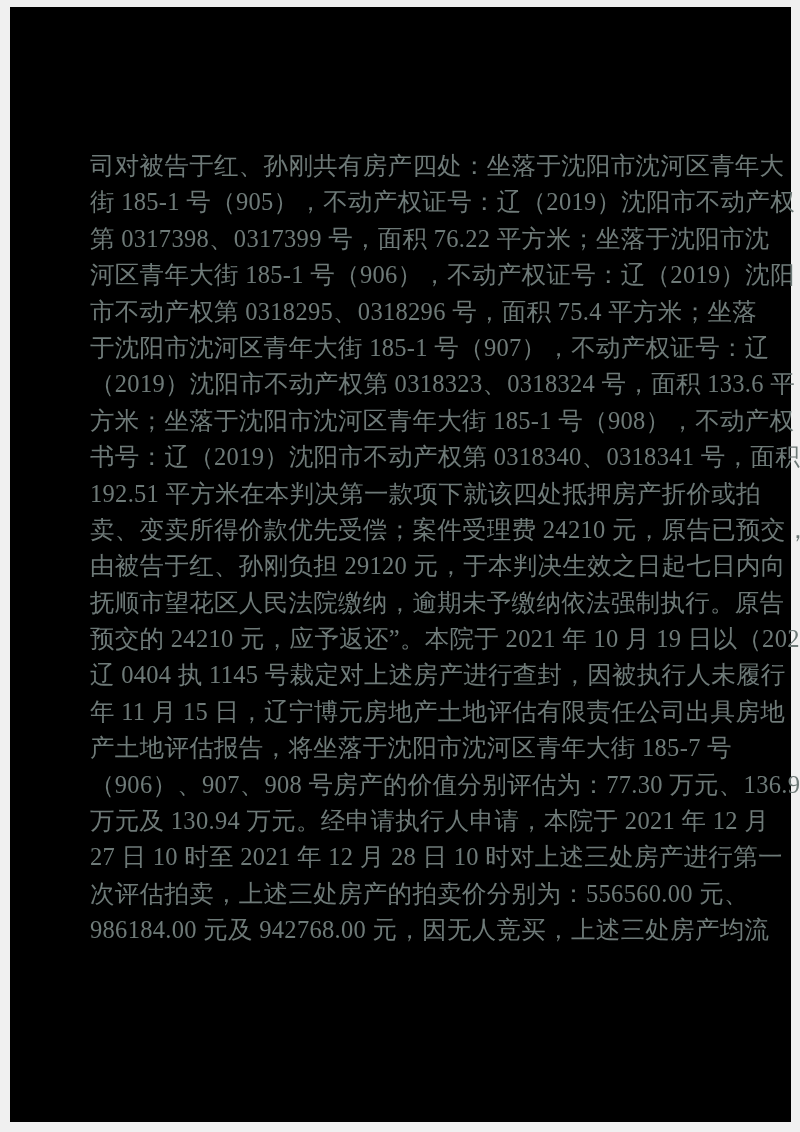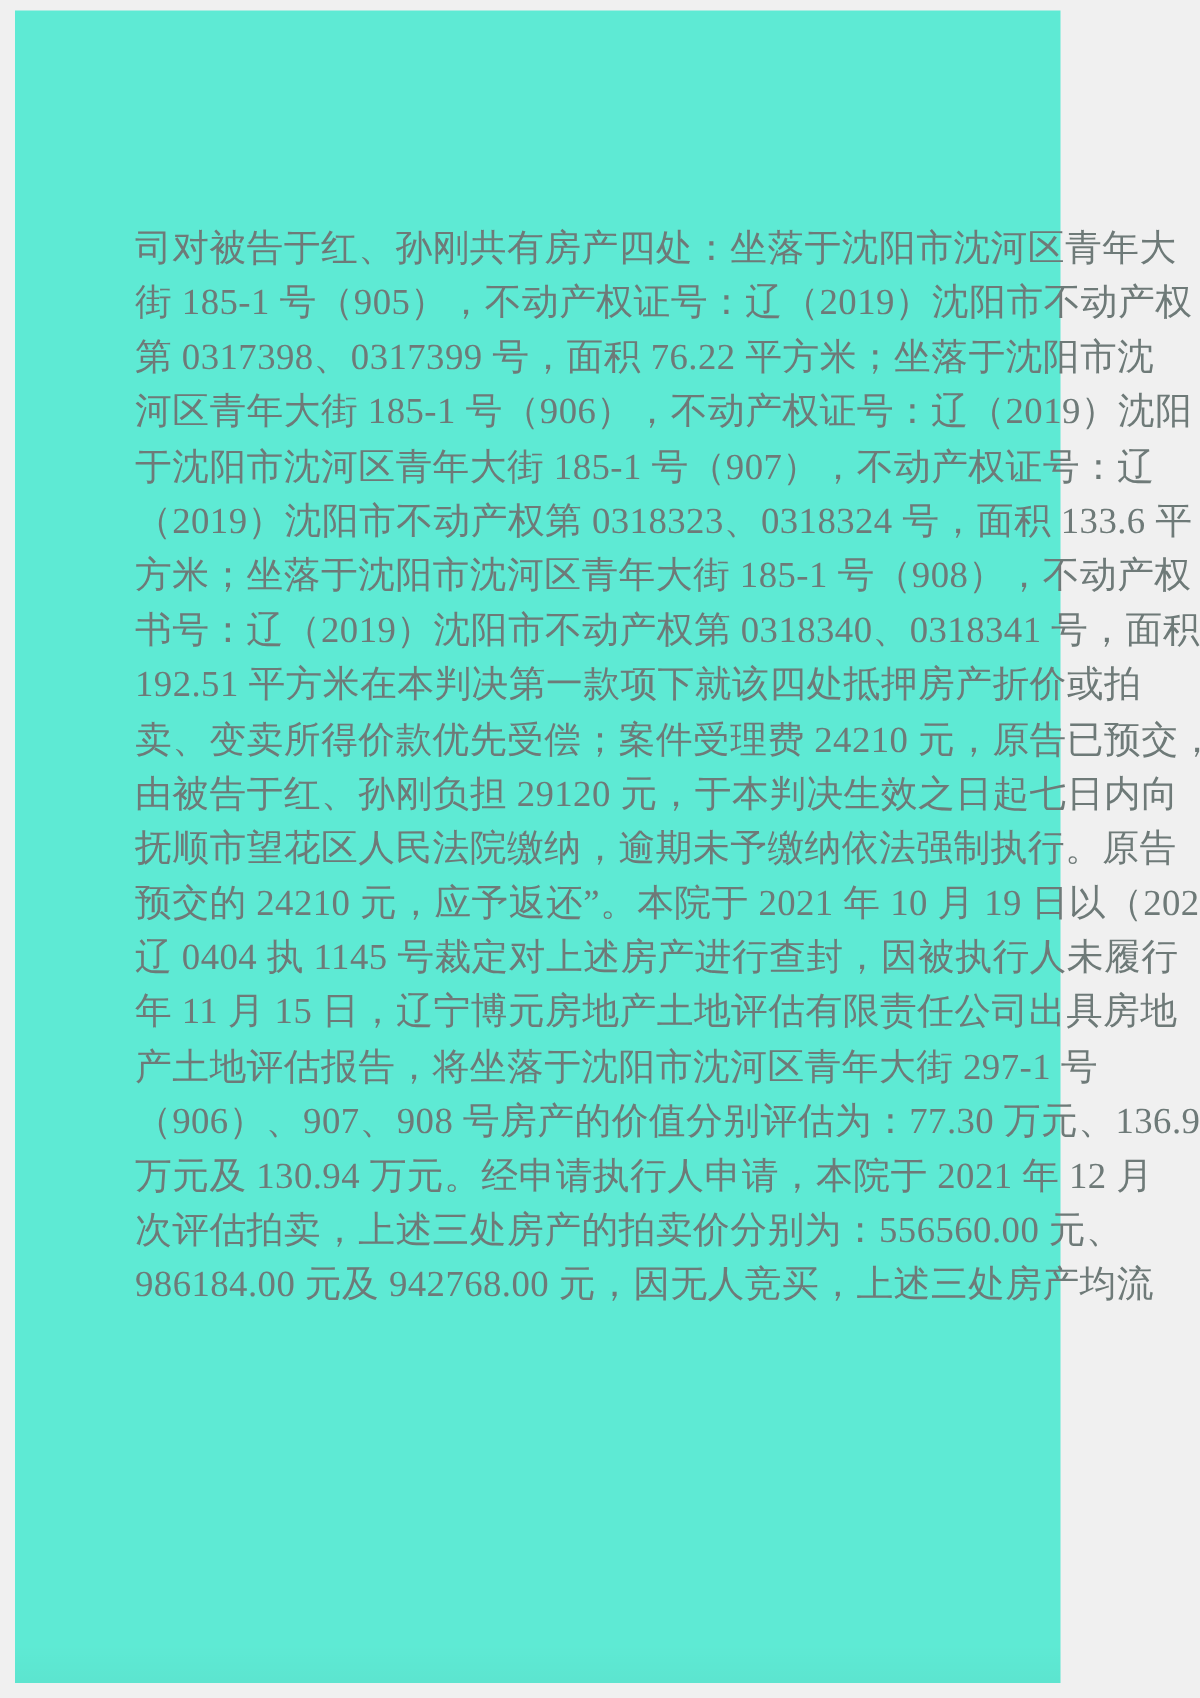--- a/index.html
+++ b/index.html
@@ -8,23 +8,23 @@
     height: 1132px;
     overflow: hidden;
     font-family: "Liberation Serif", "DejaVu Serif", serif;
   }
   body { background: #f0f0f0; position: relative; }
 
   .paper {
     position: absolute;
     left: 10px;
     top: 7px;
-    width: 697px;
+    width: 781px;
     height: 1115px;
-    background: #5eead4;
+    background: #000000;
   }
   
   .paper::after {
     content: "";
     position: absolute;
     left: 0; right: 0; bottom: 0;
     height: 26px;
     background: linear-gradient(to bottom, rgba(0,0,0,0), rgba(0,0,0,0.025));
     pointer-events: none;
   }
@@ -50,30 +50,32 @@
 </style>
 </head>
 <body>
 
 <div class="paper">
   <div class="text-block">
       <div class="line">司对被告于红、孙刚共有房产四处：坐落于沈阳市沈河区青年大</div>
       <div class="line">街 185-1 号（905），不动产权证号：辽（2019）沈阳市不动产权</div>
       <div class="line">第 0317398、0317399 号，面积 76.22 平方米；坐落于沈阳市沈</div>
       <div class="line">河区青年大街 185-1 号（906），不动产权证号：辽（2019）沈阳</div>
+      <div class="line">市不动产权第 0318295、0318296 号，面积 75.4 平方米；坐落</div>
       <div class="line">于沈阳市沈河区青年大街 185-1 号（907），不动产权证号：辽</div>
       <div class="line">（2019）沈阳市不动产权第 0318323、0318324 号，面积 133.6 平</div>
       <div class="line">方米；坐落于沈阳市沈河区青年大街 185-1 号（908），不动产权</div>
       <div class="line">书号：辽（2019）沈阳市不动产权第 0318340、0318341 号，面积</div>
       <div class="line">192.51 平方米在本判决第一款项下就该四处抵押房产折价或拍</div>
       <div class="line">卖、变卖所得价款优先受偿；案件受理费 24210 元，原告已预交，</div>
       <div class="line">由被告于红、孙刚负担 29120 元，于本判决生效之日起七日内向</div>
       <div class="line">抚顺市望花区人民法院缴纳，逾期未予缴纳依法强制执行。原告</div>
       <div class="line">预交的 24210 元，应予返还”。本院于 2021 年 10 月 19 日以（2021）</div>
       <div class="line">辽 0404 执 1145 号裁定对上述房产进行查封，因被执行人未履行</div>
       <div class="line">年 11 月 15 日，辽宁博元房地产土地评估有限责任公司出具房地</div>
-      <div class="line">产土地评估报告，将坐落于沈阳市沈河区青年大街 297-1 号</div>
+      <div class="line">产土地评估报告，将坐落于沈阳市沈河区青年大街 185-7 号</div>
       <div class="line">（906）、907、908 号房产的价值分别评估为：77.30 万元、136.97</div>
       <div class="line">万元及 130.94 万元。经申请执行人申请，本院于 2021 年 12 月</div>
+      <div class="line">27 日 10 时至 2021 年 12 月 28 日 10 时对上述三处房产进行第一</div>
       <div class="line">次评估拍卖，上述三处房产的拍卖价分别为：556560.00 元、</div>
       <div class="line">986184.00 元及 942768.00 元，因无人竞买，上述三处房产均流</div>
     </div>
 </div>
 
 </body></html>

